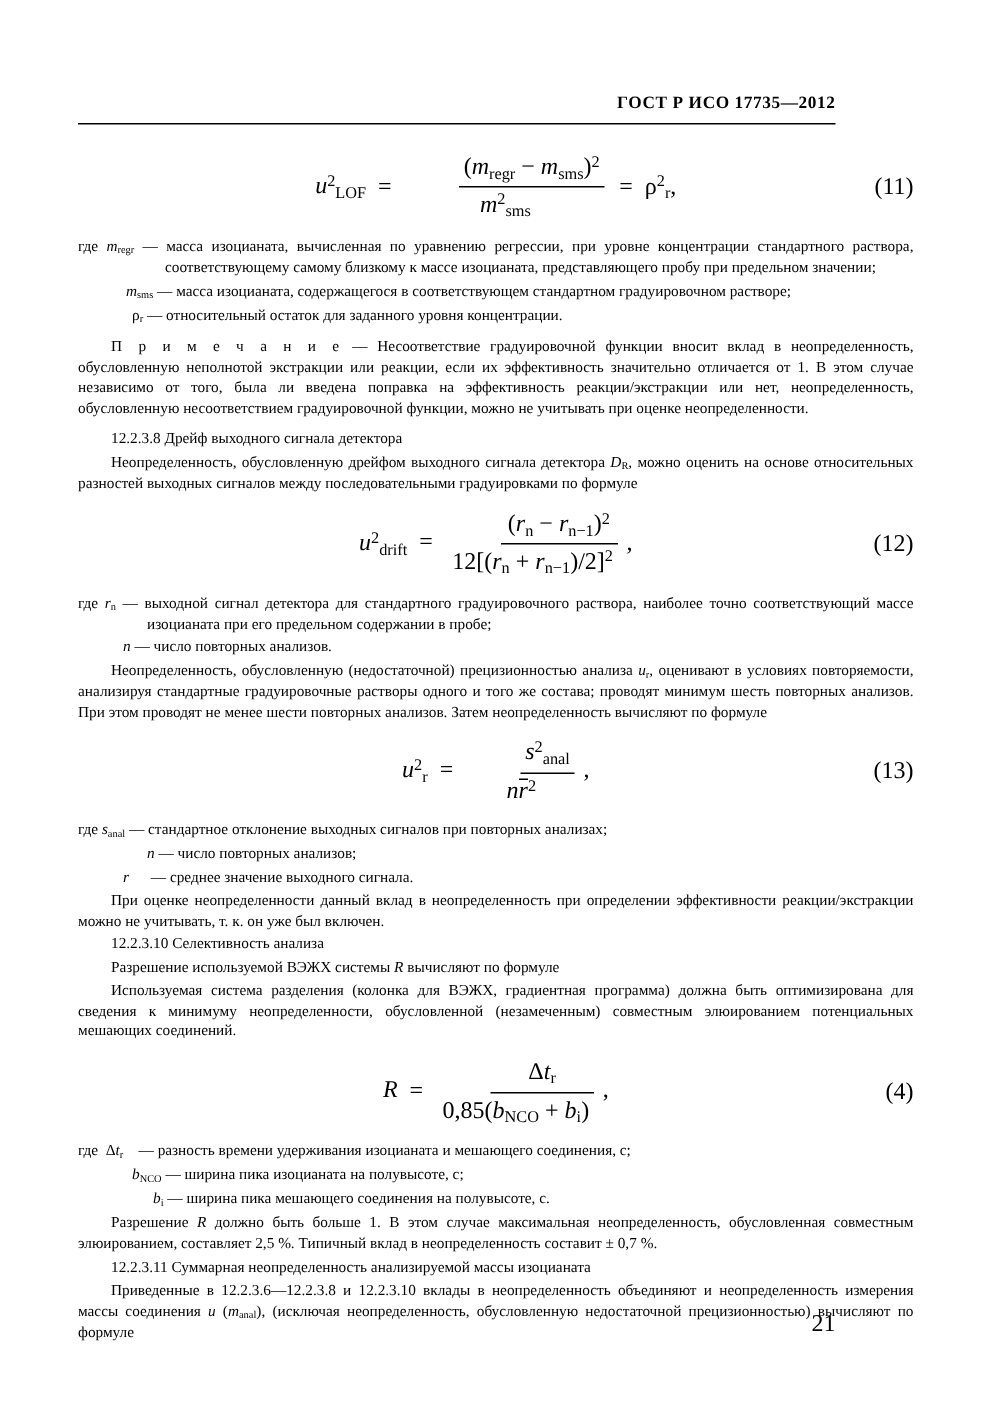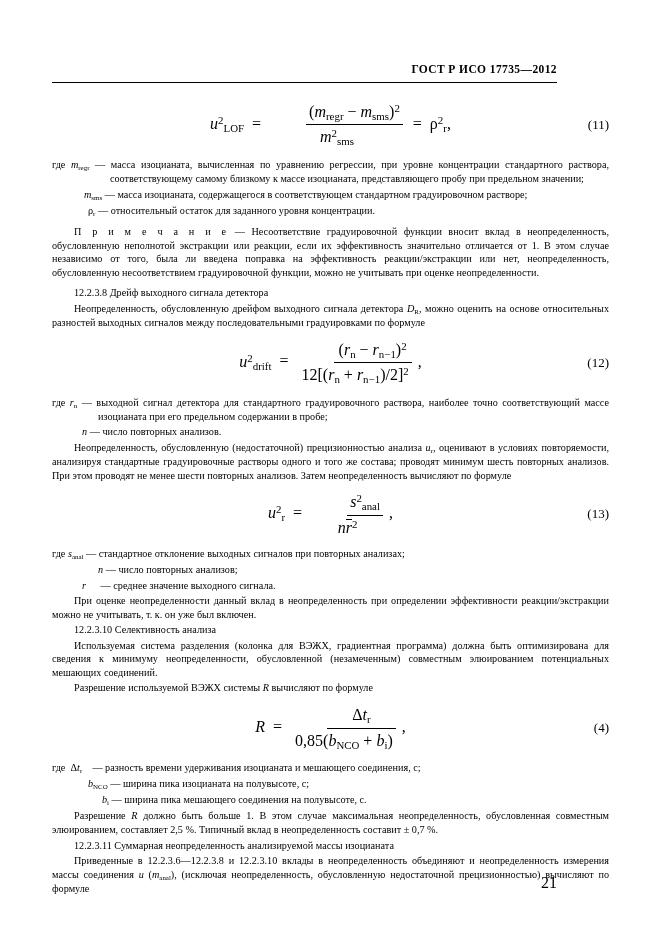--- a/index.html
+++ b/index.html
@@ -70,21 +70,21 @@
   .eq-center {
     text-align: center;
     font-family: Liberation Serif, serif;
     font-size: 16px;
   }
   .eq-num {
     position: absolute;
     right: 0;
     top: 50%;
     transform: translateY(-50%);
-    font-size: 13px;
+    font-size: 16px;
   }
   .frac {
     display: inline-block;
     vertical-align: middle;
     text-align: center;
     margin: 0 2px;
   }
   .frac .num {
     display: block;
     border-bottom: 1px solid #000;
@@ -189,23 +189,23 @@
     <p class="hang" style="padding-left:62px; text-indent:-62px;">где <span class="it">s</span><sub>anal</sub><span> — стандартное отклонение выходных сигналов при повторных анализах;</span></p>
 
     <p class="hang" style="padding-left:62px; text-indent:-16px;"><span class="it">n</span><span> — число повторных анализов;</span></p>
 
     <p class="hang" style="padding-left:62px; text-indent:-16px;"><span class="ovl it">r</span><span> — среднее значение выходного сигнала.</span></p>
 
     <p class="indent">При оценке неопределенности данный вклад в неопределенность при определении эффективности реакции/экстракции можно не учитывать, т. к. он уже был включен.</p>
 
     <p class="indent">12.2.3.10  Селективность анализа</p>
 
+    <p class="indent"><span>Разрешение используемой ВЭЖХ системы </span><span class="it">R</span><span> вычисляют по формуле</span></p>
+
     <p class="indent">Используемая система разделения (колонка для ВЭЖХ, градиентная программа) должна быть оптимизирована для сведения  к минимуму неопределенности, обусловленной (незамеченным) совместным элюированием потенциальных мешающих соединений.</p>
-
-    <p class="indent"><span>Разрешение используемой ВЭЖХ системы </span><span class="it">R</span><span> вычисляют по формуле</span></p>
 
     <div class="eq-block">
       <div class="eq-center">
         <span class="it">R</span>
         <span style="margin:0 4px;">=</span>
         <span class="frac">
           <span class="num">Δ<span class="it">t</span><sub>r</sub></span>
           <span class="den">0,85(<span class="it">b</span><sub>NCO</sub> + <span class="it">b</span><sub>i</sub>)</span>
         </span>
         <span>,</span>

